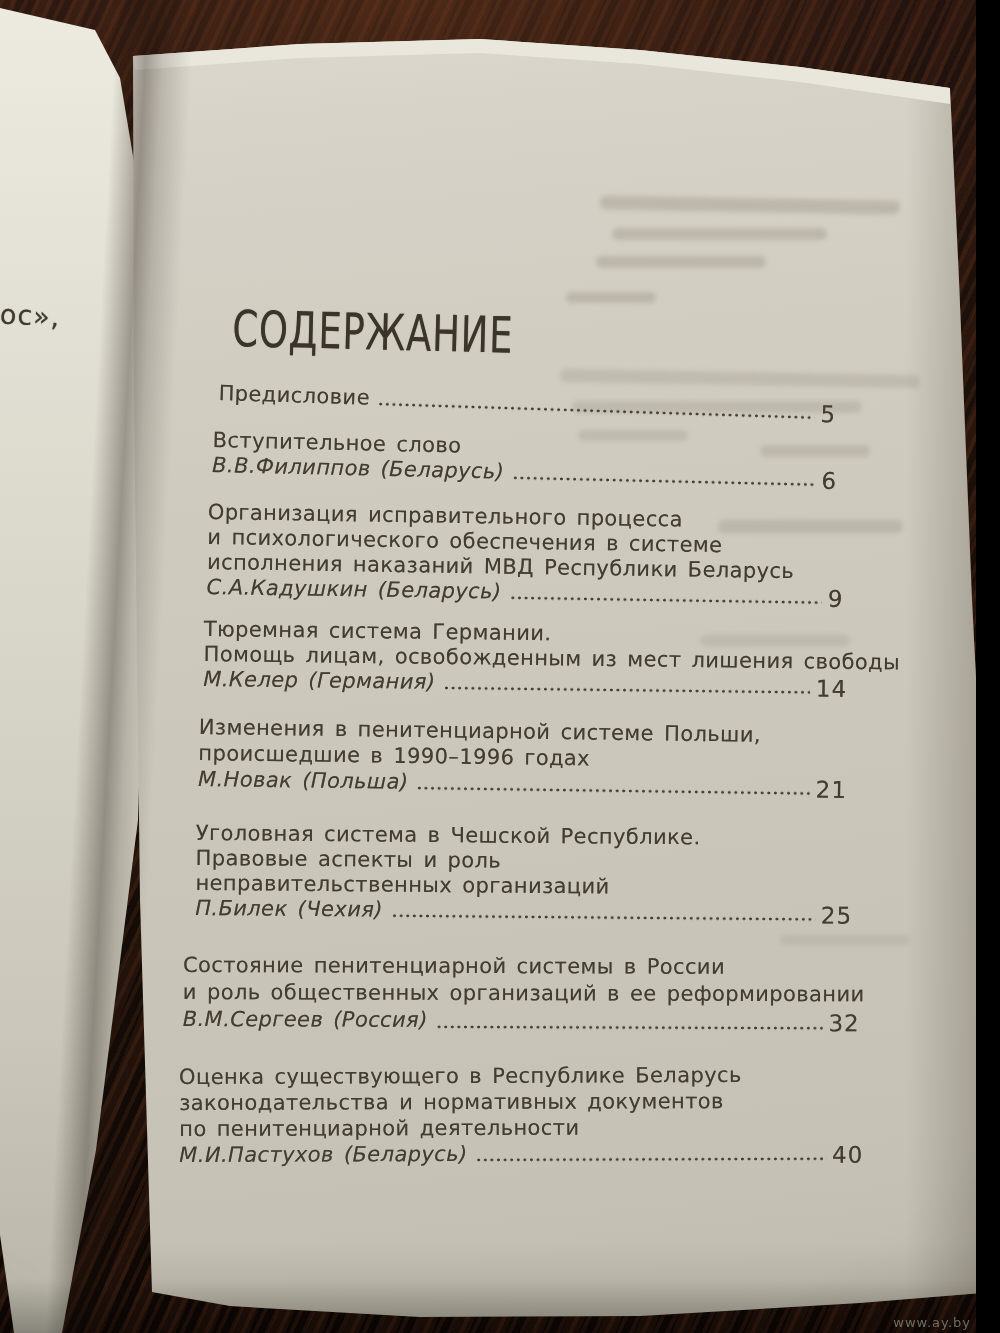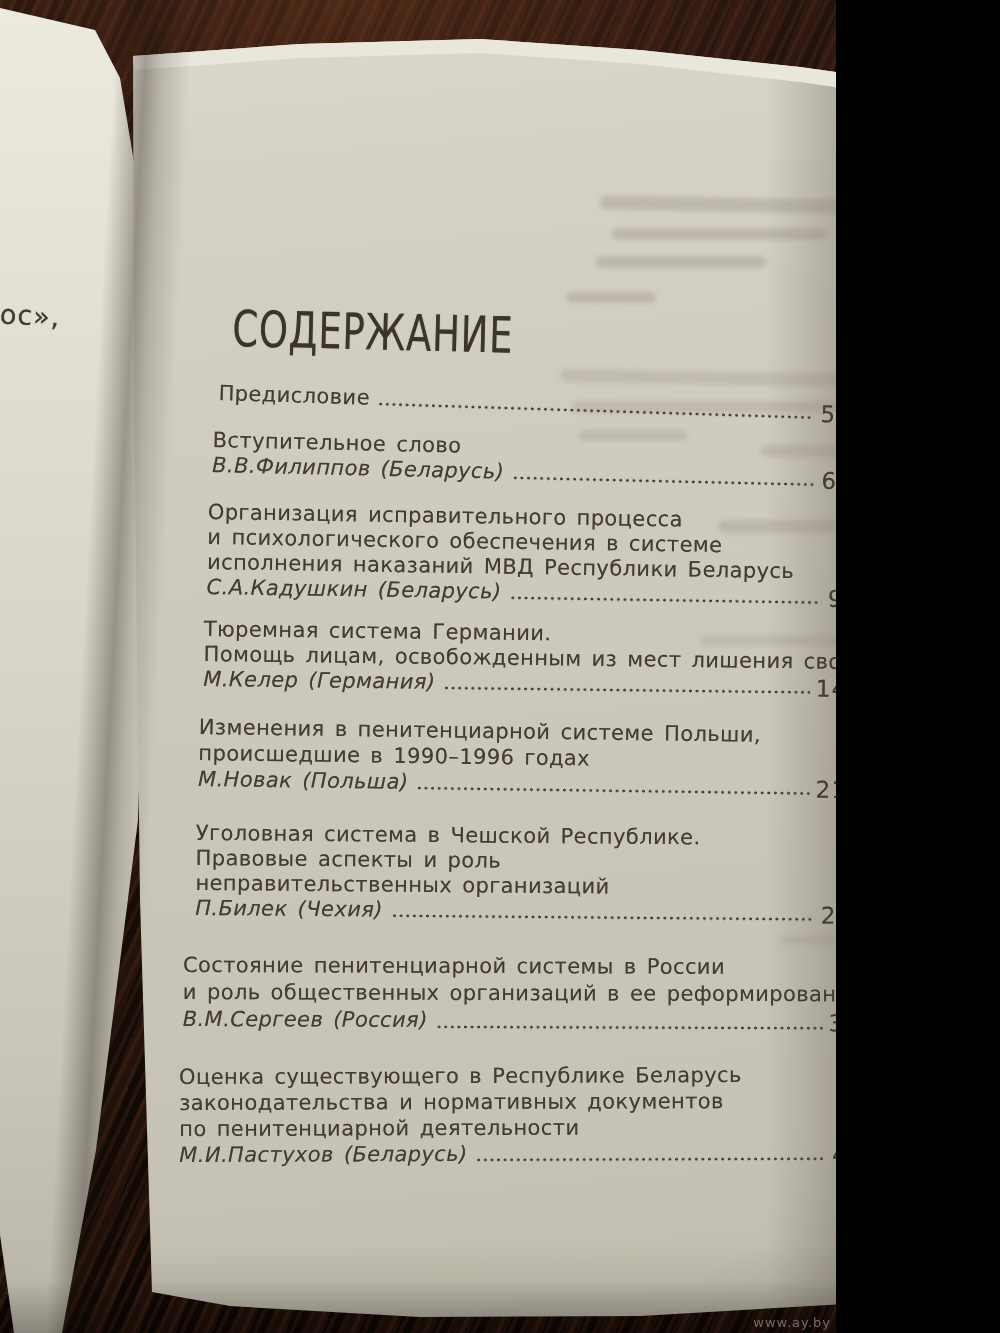--- a/index.html
+++ b/index.html
@@ -1,17 +1,17 @@
 <!DOCTYPE html>
 <html><head>
 <meta charset="utf-8">
 <style>
   html,body{margin:0;padding:0;background:#000;}
   .scene{
-    position:relative;width:836px;height:1333px;overflow:hidden;
+    position:relative;width:976px;height:1333px;overflow:hidden;
     background:
       radial-gradient(90% 30% at 42% 0%, rgba(150,82,40,.30), rgba(0,0,0,0) 60%),
       repeating-linear-gradient(115deg, rgba(112,58,30,.22) 0 4px, rgba(0,0,0,0) 4px 11px),
       repeating-linear-gradient(112deg, rgba(64,32,18,.35) 0 16px, rgba(20,10,6,.15) 16px 34px),
       linear-gradient(180deg,#241410 0%,#1c100a 30%,#150c07 70%,#0c0604 100%);
     font-family:"DejaVu Sans","Liberation Sans",sans-serif;
   }
   .layer{position:absolute;inset:0;}
   
   .left-page{

